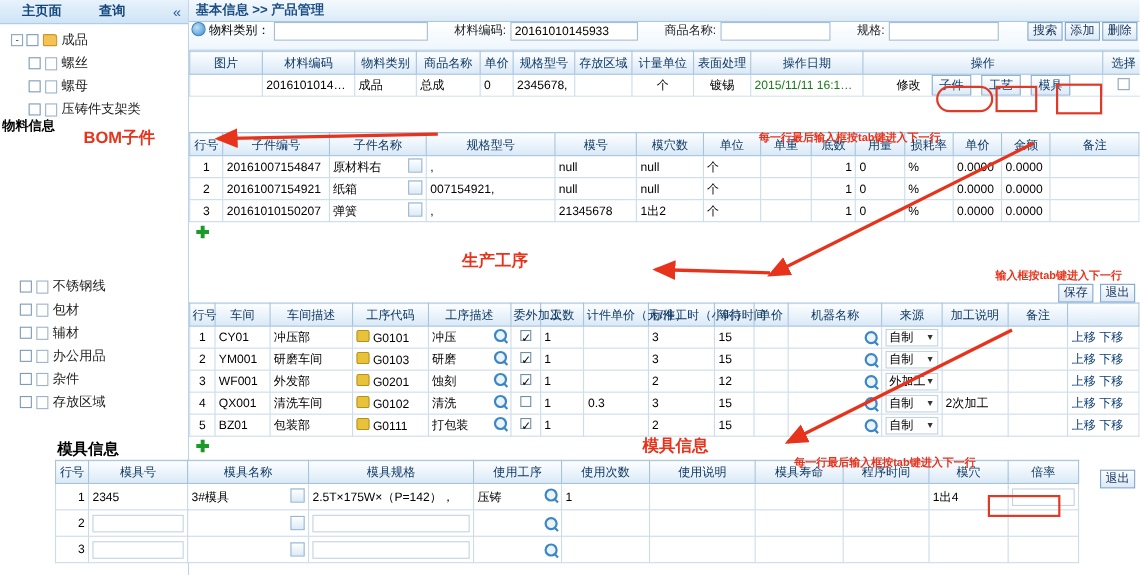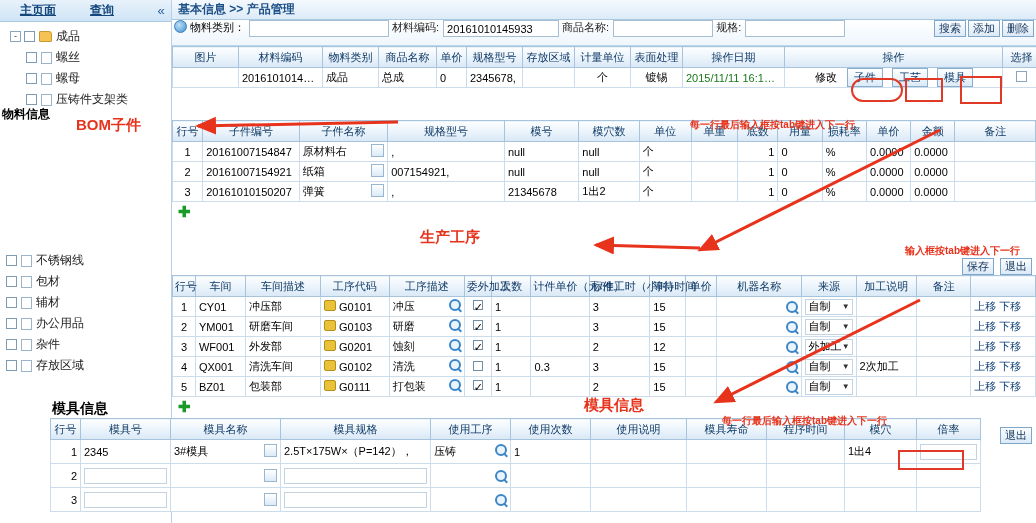--- a/index.html
+++ b/index.html
@@ -17,21 +17,21 @@
 
   
   .sidebar {
     position:absolute; left:0; top:0; width:172px; height:523px;
     background:#ffffff; border-right:1px solid #b9cfe4;
   }
   .sb-head {
     height:22px; background:linear-gradient(#e8f2fb,#cfe4f6);
     border-bottom:1px solid #a9c8e2;
     display:flex; align-items:center; padding:0 4px;
-    font-weight:bold; color:#15477d; font-size:12px;text-decoration:underline;
+    font-weight:bold; color:#15477d; font-size:12px;
   }
   .sb-head .t1 { margin-left:16px; }
   .sb-head .t2 { margin-left:34px; }
   .sb-collapse {
     position:absolute; left:152px; top:2px; width:18px; height:18px;
     color:#2a6099; font-size:13px; text-align:center; line-height:18px;
   }
   .tree { padding:4px 0 0 4px; }
   .tnode { display:flex; align-items:center; height:21px; white-space:nowrap; }
   .tnode .exp { width:11px; height:11px; border:1px solid #8ba6bf; background:#fff;
@@ -42,21 +42,21 @@
     border:1px solid #c89a32; border-radius:1px 3px 1px 1px;
   }
   .tnode .pg {
     width:11px; height:12px; margin-right:4px; background:#fff;
     border:1px solid #9bb4c9;
   }
   .tnode .lb { font-size:12px; color:#222; }
   .ind1 { padding-left:6px; }
   .ind2 { padding-left:22px; }
 
-  .sb-mid { position:absolute; top:250px; left:0; width:166px; }
+  .sb-mid { position:absolute; top:250px; left:12px; width:166px; }
 
   
   .wuliao-label {
     position:absolute; left:2px; top:106px; font-size:12px; font-weight:bold; color:#000;
   }
   .moju-label {
     position:absolute; left:52px; top:400px; font-size:14px; font-weight:bold; color:#000;
   }
 
   
@@ -68,21 +68,21 @@
     display:flex; align-items:center; padding-left:6px;
     font-size:12px; font-weight:bold; color:#1b4f86;
   }
 
   .filterbar {
     height:26px; background:linear-gradient(#ffffff,#eef6fd);
     border-bottom:1px solid #bcd6ea;
     display:flex; align-items:flex-start; padding:0 2px;
     font-size:11px;
   }
-  .filterbar .fl { margin-left:3px; color:#222; white-space:nowrap; }
+  .filterbar .fl { margin-left:24px; color:#222; white-space:nowrap; }
   .filterbar .globe {
     width:13px; height:13px; border-radius:50%; border:1px solid #3a7fbf;
     background:radial-gradient(circle at 4px 4px,#bfe0f7,#3a8fd0);
     display:inline-block; margin-right:3px;
   }
   .filterbar input {
     height:17px; border:1px solid #a6bdd2; font-size:11px; padding:0 3px; background:#fff;
   }
   .btn-s {
     height:17px; min-width:32px; font-size:11px; border:1px solid #7da6cb;

